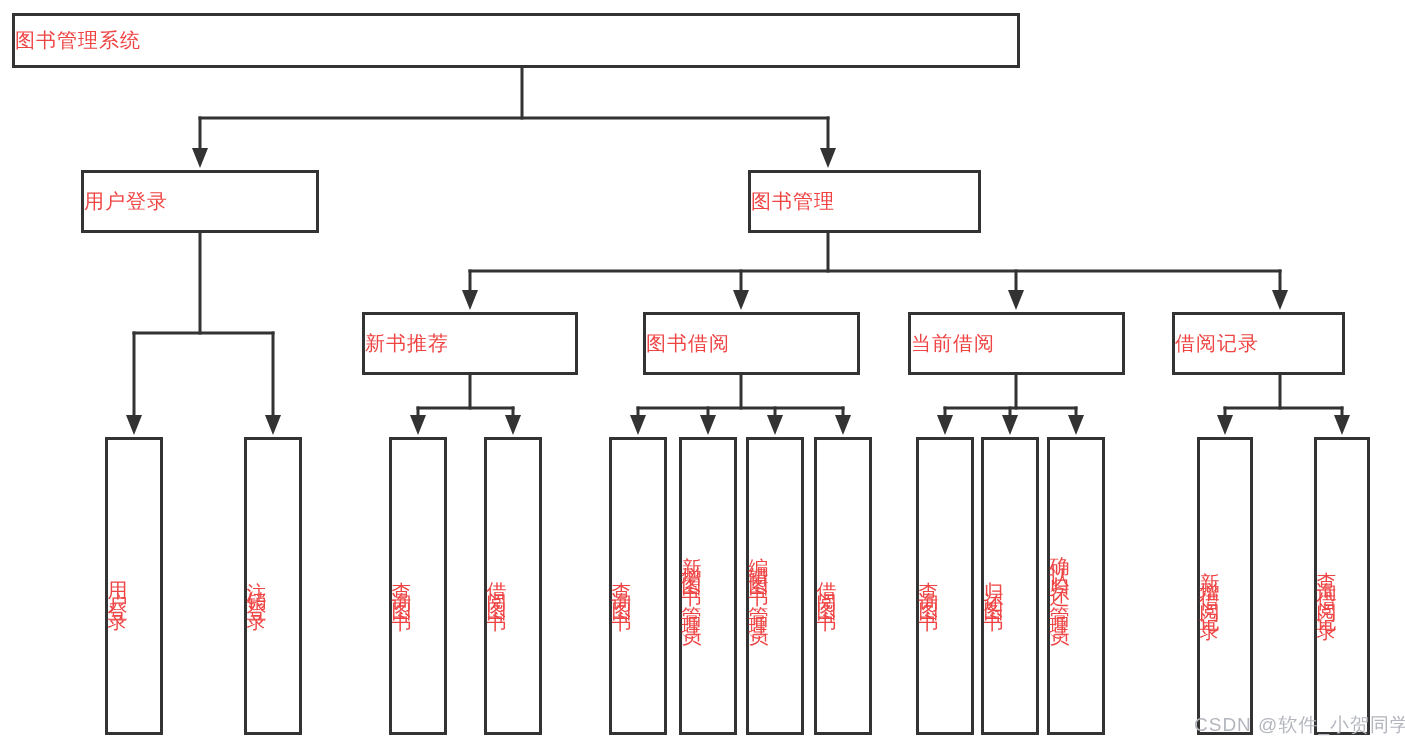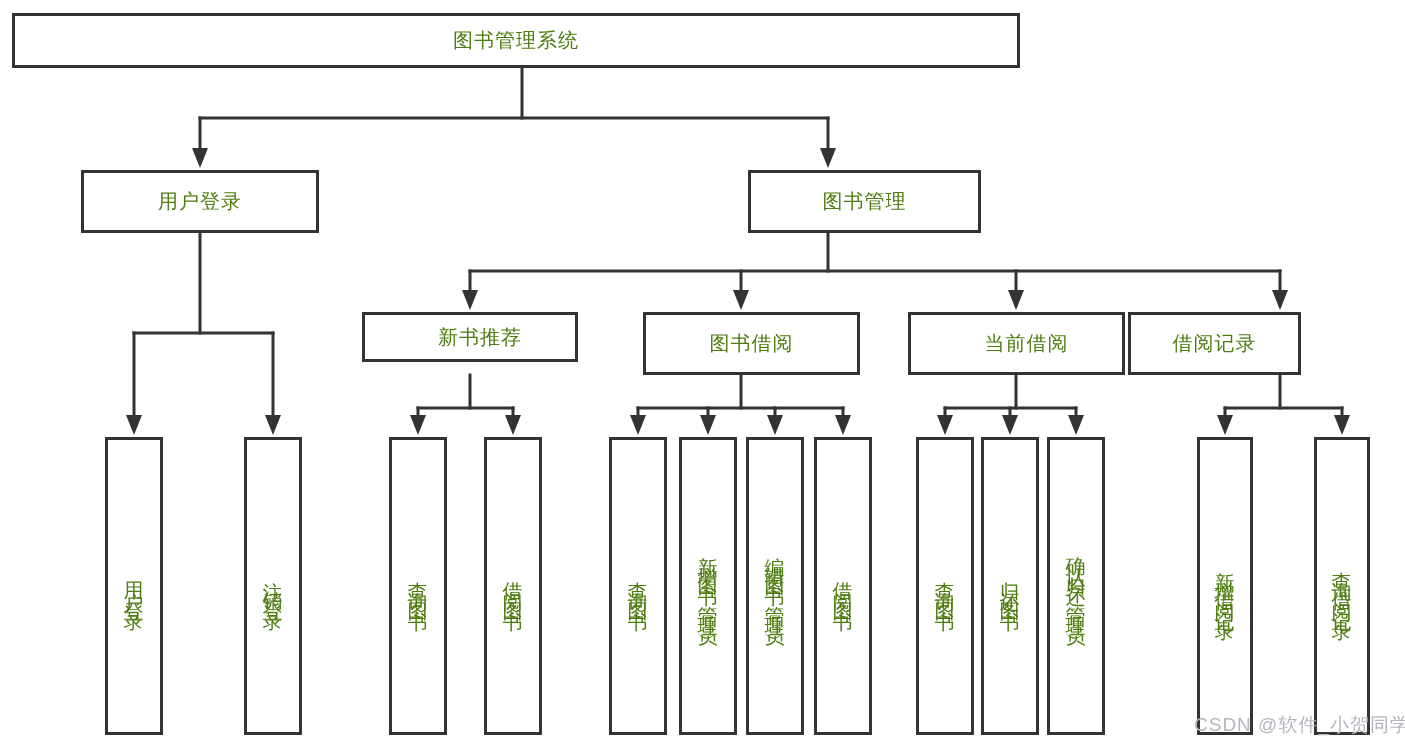--- a/index.html
+++ b/index.html
@@ -9,24 +9,24 @@
     background:#ffffff;
     font-family:"Liberation Sans", sans-serif;
     color:#333333;
     overflow:hidden;
   }
   #wires{position:absolute;left:0;top:0;width:1405px;height:747px;}
   .box{
     position:absolute;
     border:3px solid #333333;
     background:#ffffff;
-    display:flex;align-items:center;justify-content:center;
+    display:flex;align-items:center;justify-content:flex-start;
     box-sizing:border-box;
     font-size:20px;
-    color:#4d7c0f;
+    color:#ef4444;
     letter-spacing:1px;
   }
   .leaf{
     width:58px;top:437px;height:298px;
   }
   .leaf .vtext{
     writing-mode:vertical-rl;
     text-orientation:mixed;
     font-size:20px;
     line-height:1;
@@ -121,30 +121,30 @@
     <span>图书管理系统</span>
   </div>
 
   <div class="box" style="left:81px;top:170px;width:238px;height:63px;">
     <span>用户登录</span>
   </div>
   <div class="box" style="left:748px;top:170px;width:233px;height:63px;">
     <span>图书管理</span>
   </div>
 
-  <div class="box" style="left:362px;top:312px;width:216px;height:50px;padding-left:20px;">
+  <div class="box" style="left:362px;top:312px;width:216px;height:63px;">
     <span>新书推荐</span>
   </div>
   <div class="box" style="left:643px;top:312px;width:217px;height:63px;">
     <span>图书借阅</span>
   </div>
-  <div class="box" style="left:908px;top:312px;width:217px;height:63px;padding-left:20px;">
+  <div class="box" style="left:908px;top:312px;width:217px;height:63px;">
     <span>当前借阅</span>
   </div>
-  <div class="box" style="left:1128px;top:312px;width:173px;height:63px;">
+  <div class="box" style="left:1172px;top:312px;width:173px;height:63px;">
     <span>借阅记录</span>
   </div>
 
   <div class="box leaf" style="left:105px;">
     <span class="vtext">用户登录</span>
   </div>
   <div class="box leaf" style="left:244px;">
     <span class="vtext">注销登录</span>
   </div>
 

